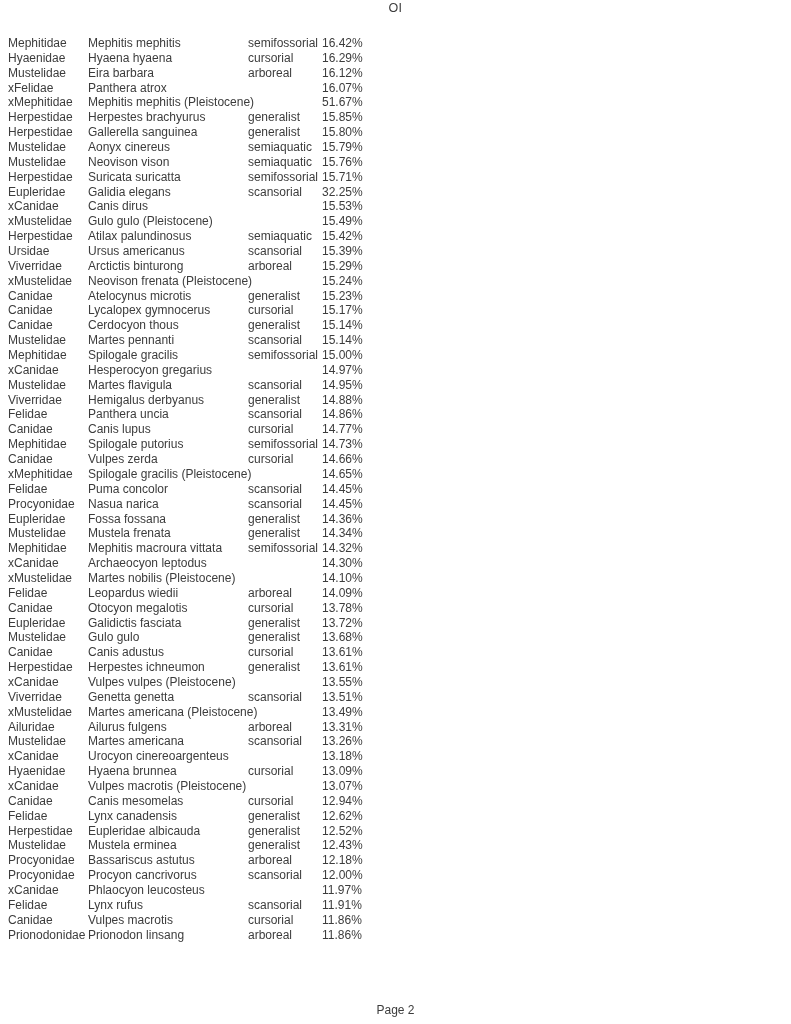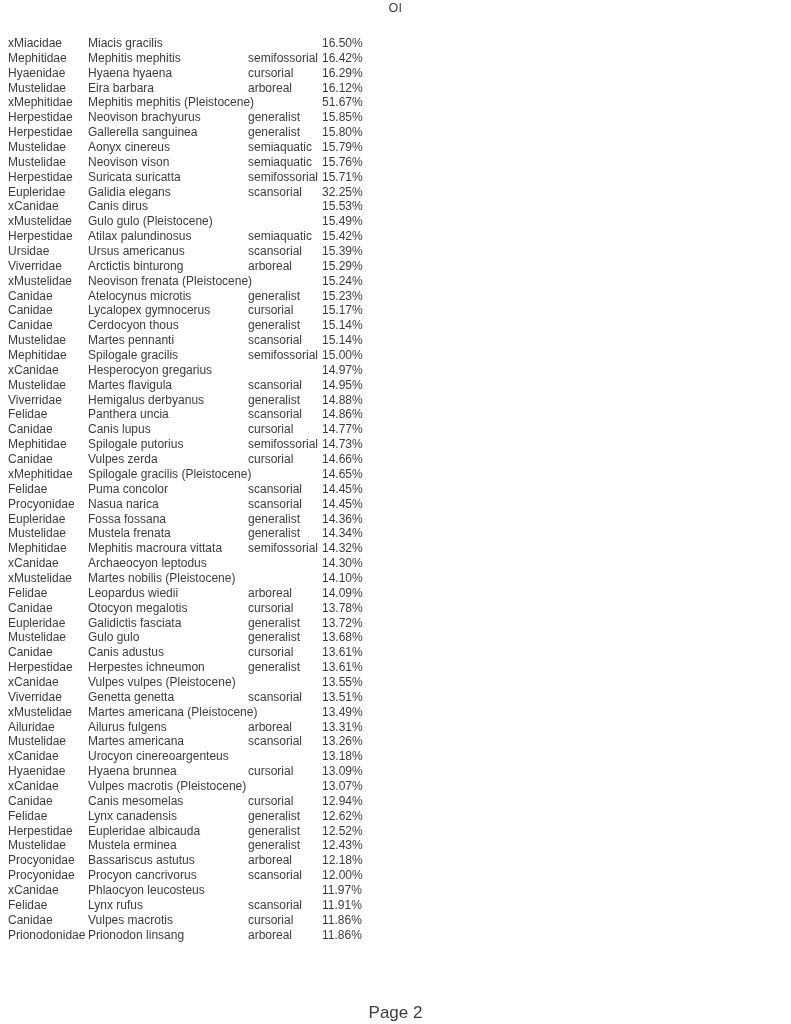--- a/index.html
+++ b/index.html
@@ -26,36 +26,30 @@
     display:flex; height:14.87px; line-height:14.87px;
     font-size:12px; white-space:nowrap;
   }
   .c { display:block; overflow:visible; }
   .c.family     { width:80px; }
   .c.species    { width:160px; }
   .c.locomotion { width:74px; }
   .c.value      { width:50px; }
   .page-footer {
     position:absolute; top:1003px; left:0; width:791px;
-    text-align:center; font-size:17px;
+    text-align:center; font-size:12px;
   }
 </style>
 </head>
 <body>
 
 <div class="doc">
   <div class="page-header">OI</div>
 
   <div class="data-table">
-  <div class="row">
-    <span class="c family">xMiacidae</span>
-    <span class="c species">Miacis gracilis</span>
-    <span class="c locomotion"></span>
-    <span class="c value">16.50%</span>
-  </div>
 
   <div class="row">
     <span class="c family">Mephitidae</span>
     <span class="c species">Mephitis mephitis</span>
     <span class="c locomotion">semifossorial</span>
     <span class="c value">16.42%</span>
   </div>
 
   <div class="row">
     <span class="c family">Hyaenidae</span>
@@ -64,31 +58,37 @@
     <span class="c value">16.29%</span>
   </div>
 
   <div class="row">
     <span class="c family">Mustelidae</span>
     <span class="c species">Eira barbara</span>
     <span class="c locomotion">arboreal</span>
     <span class="c value">16.12%</span>
   </div>
 
+  <div class="row">
+    <span class="c family">xFelidae</span>
+    <span class="c species">Panthera atrox</span>
+    <span class="c locomotion"></span>
+    <span class="c value">16.07%</span>
+  </div>
 
   <div class="row">
     <span class="c family">xMephitidae</span>
     <span class="c species">Mephitis mephitis (Pleistocene)</span>
     <span class="c locomotion"></span>
     <span class="c value">51.67%</span>
   </div>
 
   <div class="row">
     <span class="c family">Herpestidae</span>
-    <span class="c species">Neovison brachyurus</span>
+    <span class="c species">Herpestes brachyurus</span>
     <span class="c locomotion">generalist</span>
     <span class="c value">15.85%</span>
   </div>
 
   <div class="row">
     <span class="c family">Herpestidae</span>
     <span class="c species">Gallerella sanguinea</span>
     <span class="c locomotion">generalist</span>
     <span class="c value">15.80%</span>
   </div>

